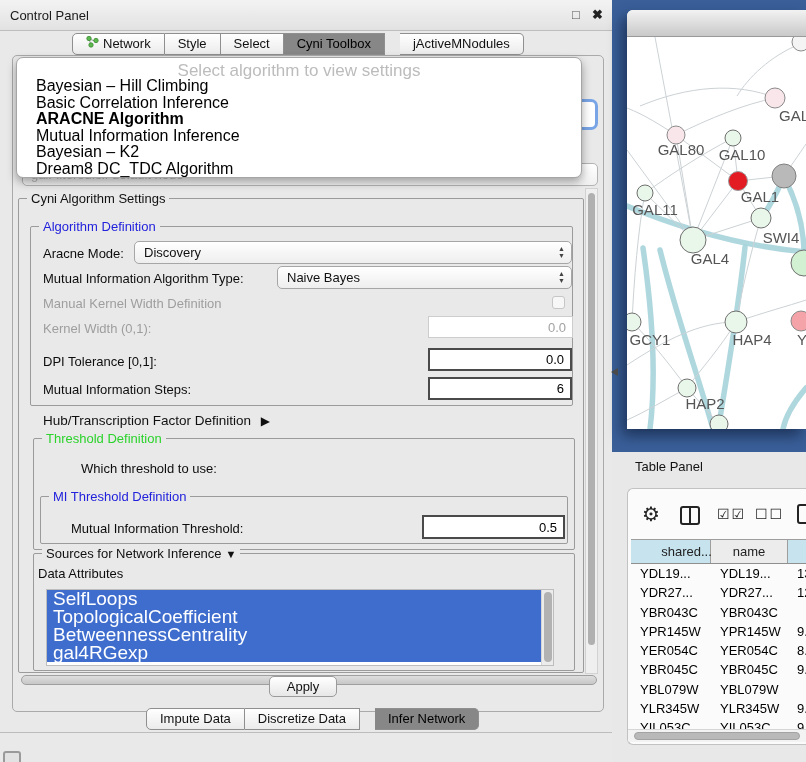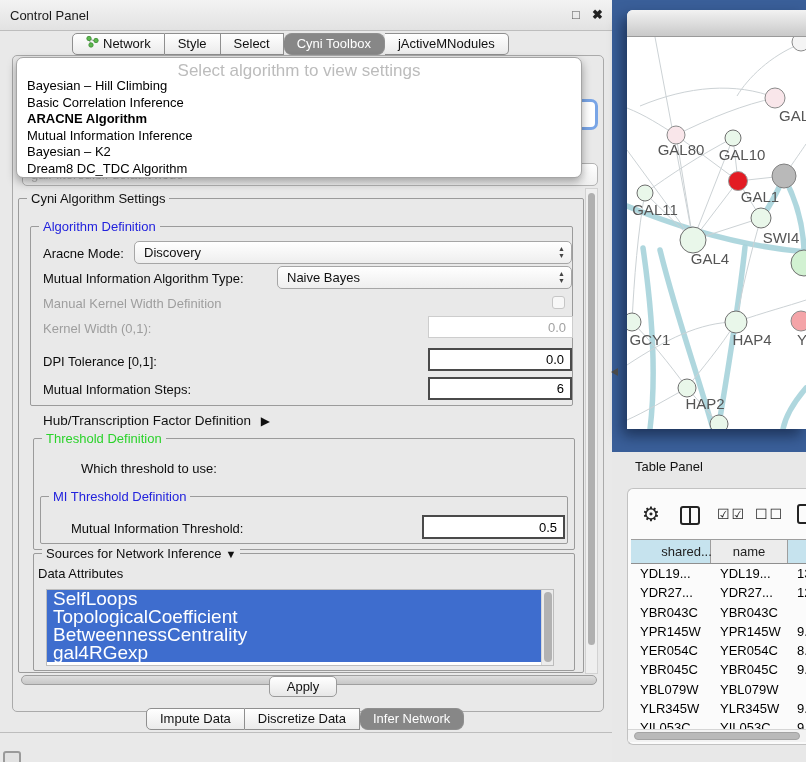--- a/index.html
+++ b/index.html
@@ -16,41 +16,41 @@
   .cp-btn { position:absolute; top:7px; font-size:13px; color:#222; cursor:default; }
   #cp-float { left:572px; color:#555; }
   #cp-close { left:592px; font-weight:bold; }
 
   
   .seg { position:absolute; display:flex; }
   .seg .tab { height:22px; line-height:20px; padding:0 13px; font-size:13px;
     background:linear-gradient(#ffffff,#ebebeb); border:1px solid #8f8f8f; border-left:none;
     color:#111; display:flex; align-items:center; gap:4px; }
   .seg .tab:first-child { border-left:1px solid #8f8f8f; border-radius:5px 0 0 5px; }
-  .seg .tab:last-child { border-radius:0 5px 5px 0; }
-  .seg .tab.sel { background:#878787; color:#ffffff;border-radius:8px; }
+  .seg .tab:last-child { border-radius:0 5px 5px 0;margin-left:15px; }
+  .seg .tab.sel { background:#878787; color:#000000; }
   #top-tabs { left:72px; top:33px; }
   #bottom-tabs { left:146px; top:708px; }
 
   #inner-panel { position:absolute; left:12px; top:55px; width:592px; height:657px;
     border:1px solid #aaaaaa; border-radius:5px; background:#e9e9e9; }
 
   
   #blue-frag { position:absolute; left:570px; top:99px; width:28px; height:31px;
     border:3px solid #79a5e6; border-radius:7px; background:#fff; }
   #net-combo-frag { position:absolute; left:22px; top:163px; width:576px; height:23px;
     background:linear-gradient(#ffffff,#f0f0f0); border:1px solid #b3b3b3; border-radius:5px;
     color:#b9b9b9; line-height:21px; padding-left:8px; }
 
   
   #algo-popup { position:absolute; left:16px; top:57px; width:566px; height:121px; z-index:40;
     background:#fff; border:1px solid #a5a5a5; border-radius:7px;
     box-shadow:0 4px 10px rgba(0,0,0,.35); padding-top:3px; }
   #algo-popup .ph { text-align:center; color:#bcbcbc; font-size:17px; height:17px; }
-  #algo-popup .it { font-size:13px; height:16.5px; line-height:16.5px; padding-left:10px; color:#000; }
+  #algo-popup .it { font-size:16px; height:16.5px; line-height:16.5px; padding-left:19px; color:#000; }
   #algo-popup .it.bold { font-weight:bold; }
 
   
   .gbox { position:absolute; border:1px solid #9b9b9b; border-radius:2px; }
   .glabel { position:absolute; top:-8px; left:8px; background:#e9e9e9; padding:0 4px;
     font-size:13px; white-space:nowrap; }
   .glabel.blue { color:#2222dd; }
   .glabel.green { color:#2bd32b; }
 
   #box-settings { left:18px; top:198px; width:566px; height:475px; }

